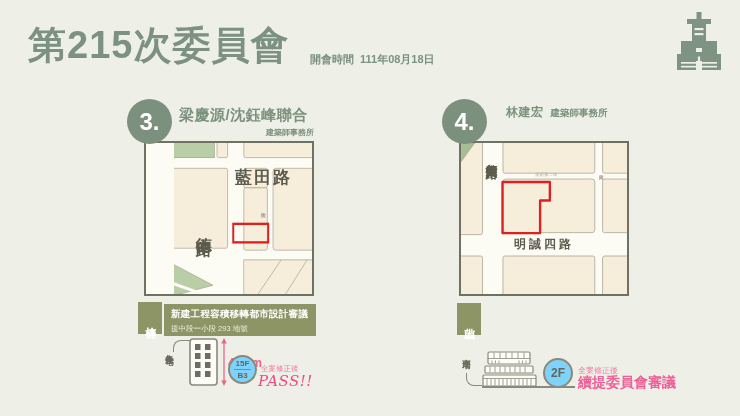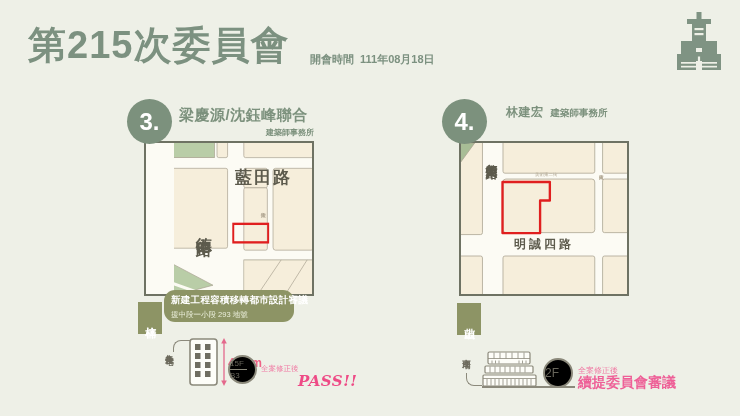--- a/index.html
+++ b/index.html
@@ -30,27 +30,27 @@
   .district-tag{width:24px;height:32px;background:#8d9465;color:#fff;display:flex;align-items:center;
     justify-content:center;font-size:11px;font-weight:700;line-height:1.05;}
   .case-box{height:32px;background:#8d9465;color:#fff;box-sizing:border-box;padding:4px 7px 0 7px;}
   .case-box .box-title{font-size:9.5px;font-weight:800;letter-spacing:0.3px;white-space:nowrap;}
   .case-box .box-addr{font-size:7.5px;color:#eaeeda;margin-top:2.5px;white-space:nowrap;}
 
   .use-label{font-size:8.5px;color:#6b695c;font-weight:600;letter-spacing:1px;}
   .bracket-top{width:16px;height:11px;border-left:1.2px solid #8b897b;border-top:1.2px solid #8b897b;border-top-left-radius:8px;}
   .bracket-bottom{width:15px;height:12px;border-left:1.2px solid #8b897b;border-bottom:1.2px solid #8b897b;border-bottom-left-radius:8px;}
   .dim-label{font-size:12px;font-weight:800;color:#ef6286;margin-top:14px;}
-  .floors-badge{box-sizing:border-box;border:2px solid #8b897b;border-radius:50%;background:#000000;
-    display:flex;flex-direction:column;justify-content:center;color:#67655a;font-weight:400;z-index:2;}
+  .floors-badge{box-sizing:border-box;border:2px solid #8b897b;border-radius:50%;background:#7dd3fc;
+    display:flex;flex-direction:column;align-items:center;justify-content:center;color:#67655a;font-weight:700;z-index:2;}
   .badge-29{width:29px;height:29px;font-size:8px;line-height:1;}
   .badge-30{width:30px;height:30px;font-size:12px;line-height:1;}
   .frac-divider{width:17px;border-top:1px solid #8b897b;margin:1.5px 0;}
   .result-note{font-size:7.5px;font-weight:400;color:#f07ba4;white-space:nowrap;}
-  .result-pass{font-size:15px;font-weight:700;font-style:italic;color:#ee4b86;font-family:"DejaVu Serif","Liberation Serif",serif;letter-spacing:0.5px;margin-left:40px;}
+  .result-pass{font-size:15px;font-weight:400;font-style:italic;color:#ee4b86;font-family:"DejaVu Serif","Liberation Serif",serif;letter-spacing:0.5px;}
   .result-line2{font-size:14px;font-weight:800;color:#ee5f97;white-space:nowrap;}
   .ground-line{height:1.5px;background:#8b897b;}
 </style>
 </head>
 <body>
 
 <div class="slide">
 
   <div class="abs page-title">第215次委員會</div>
   <div class="abs meeting">
@@ -106,21 +106,21 @@
       </g>
       <line x1="-2" y1="144" x2="42" y2="157" stroke="#fcfbf4" stroke-width="3"></line>
       <rect x="73" y="83" width="43" height="19" fill="none" stroke="#e01f1f" stroke-width="2.4"></rect>
     </svg>
     <div class="map-label" style="left:89px;top:26px;font-size:17px;letter-spacing:2px;">藍田路</div>
     <div class="map-label vtext" style="left:49px;top:81px;font-size:16px;letter-spacing:2px;">德中路</div>
     <div class="map-label tiny vtext" style="left:114px;top:65px;font-size:5px;">大學十六街</div>
   </div>
 
   <div class="abs district-tag vtext" style="left:138px;top:302px;">楠梓</div>
-  <div class="abs case-box" style="left:164px;top:290px;width:130px;border-radius:11px;">
+  <div class="abs case-box" style="left:164px;top:304px;width:152px;">
     <div class="box-title">新建工程容積移轉都市設計審議</div>
     <div class="box-addr">援中段一小段 293 地號</div>
   </div>
 
   <div class="abs use-label vtext" style="left:164px;top:347px;">集合住宅</div>
   <div class="abs bracket-top" style="left:173px;top:340px;"></div>
   <div class="abs" style="left:189px;top:338px;">
     <svg width="29" height="48" viewBox="0 0 29 48">
       <rect x="1" y="1" width="27" height="46" rx="3" fill="#fdfdf8" stroke="#8b897b" stroke-width="1.6"></rect>
       <g fill="#6f6d60">

